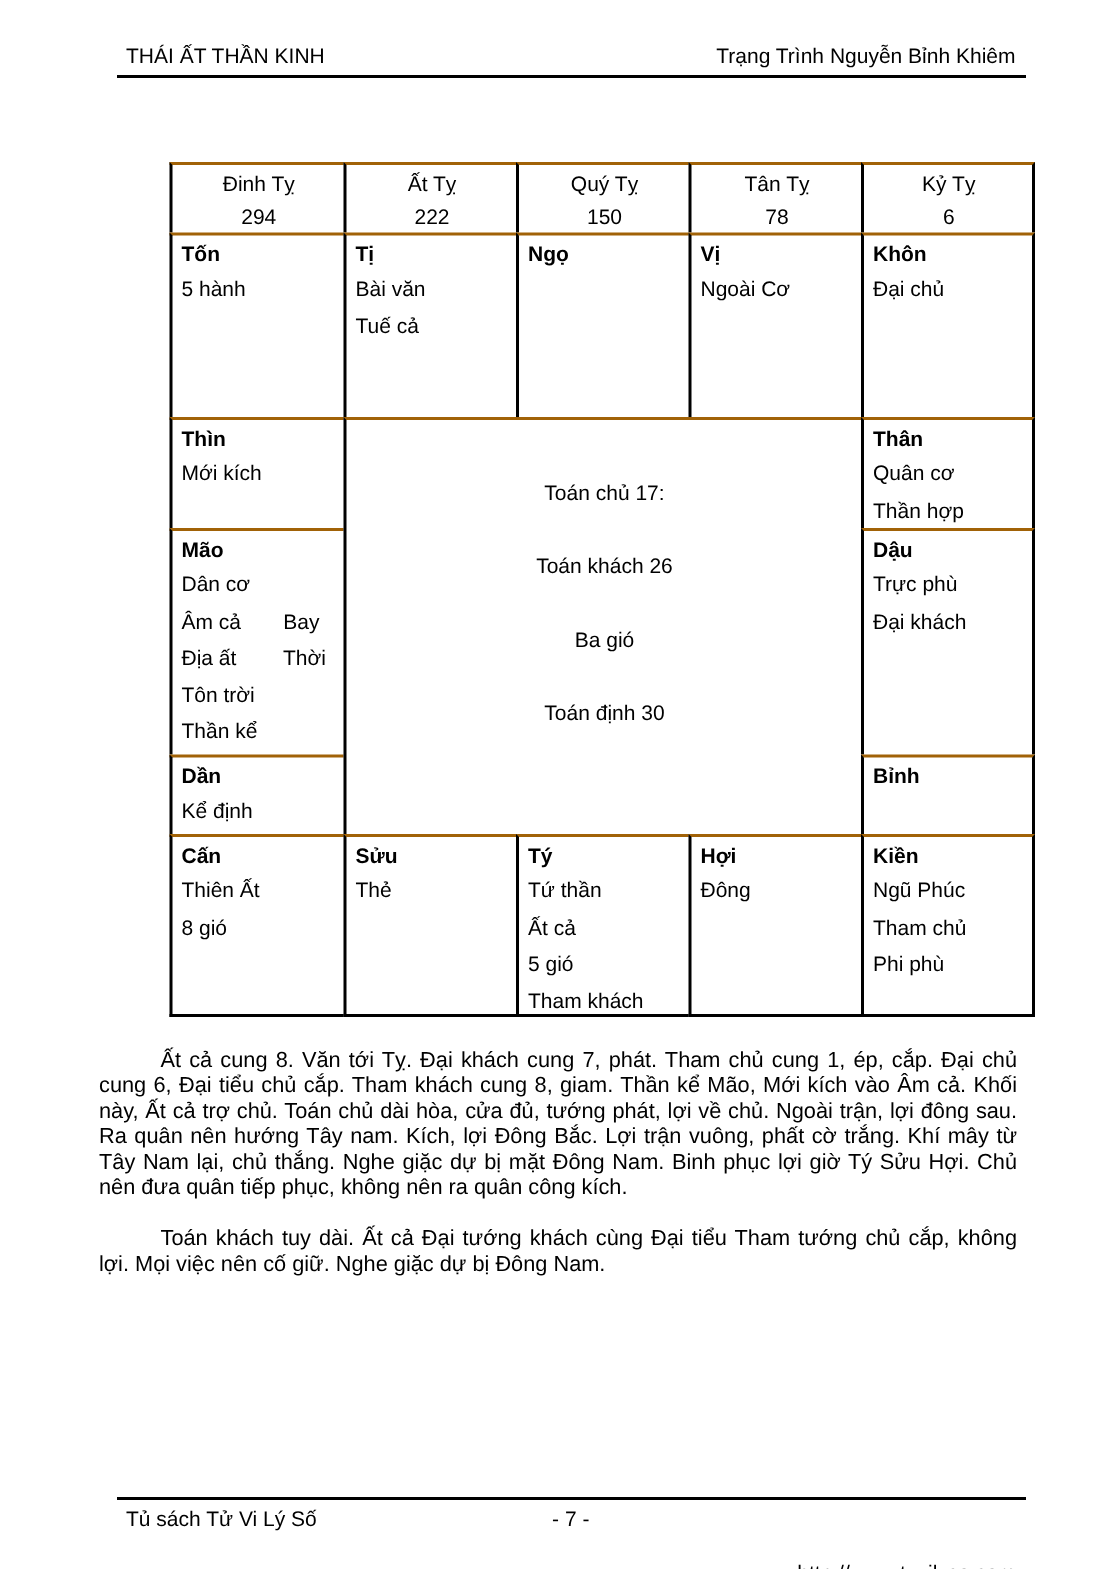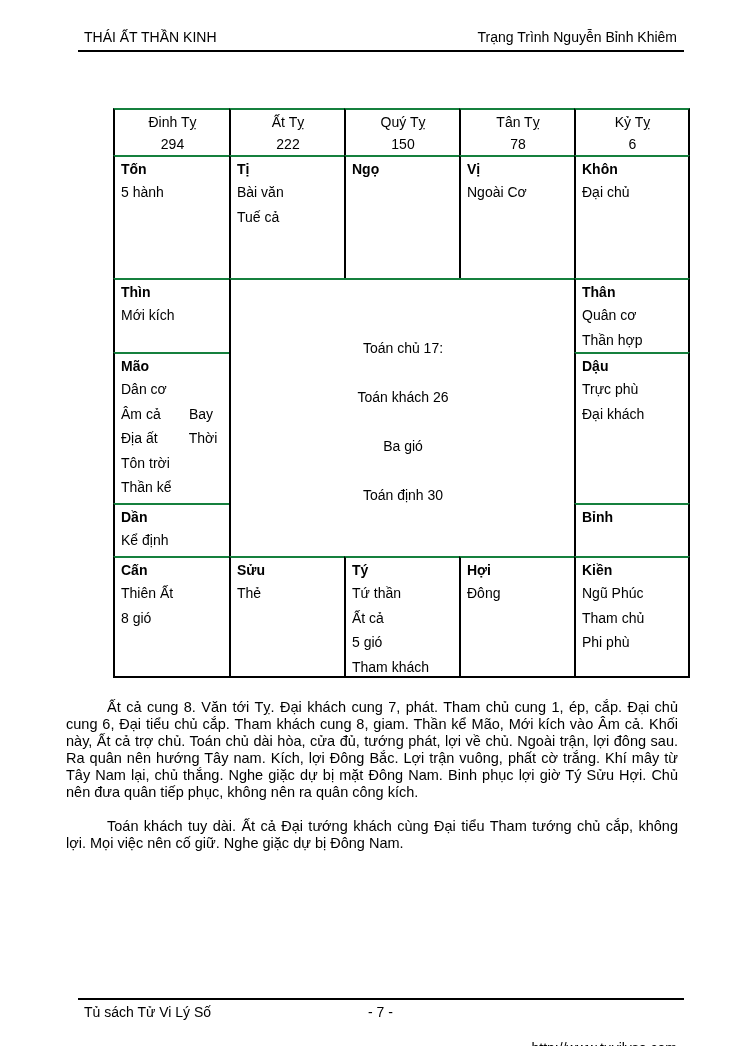--- a/index.html
+++ b/index.html
@@ -21,28 +21,28 @@
   
   .chart {
     position:absolute; left:113px; top:108px; width:577px; height:570px;
     display:grid;
     grid-template-columns:116px 115px 115px 115px 116px;
     grid-template-rows:47px 123px 74px 151px 53px 122px;
     font-size:14px;
   }
   .cell {
     box-sizing:border-box; overflow:hidden;
-    border-left:2px solid #000; border-top:2px solid #15803d;
+    border-left:2px solid #000; border-top:2px solid #a16207;
     padding:1px 5px 0 6px; line-height:24.5px;
   }
   .colend { border-right:2px solid #000; }
   .rowend { border-bottom:2px solid #000; }
   .top-cell { text-align:center; line-height:21.5px; padding-top:2px; }
   .palace-title { font-weight:bold; line-height:22px; }
-  .center-cell { text-align:center; padding-top:44px; line-height:49px; }
+  .center-cell { text-align:center; padding-top:24px; line-height:49px; }
   .pline .c1 { display:inline-block; width:64px; }
   
   .bodytext {
     position:absolute; left:66px; top:699px; width:612px;
     font-size:14.5px; line-height:17px; text-align:justify;
   }
   .bodytext p { margin:0 0 17px 0; text-indent:41px; }
 </style>
 </head>
 <body>

